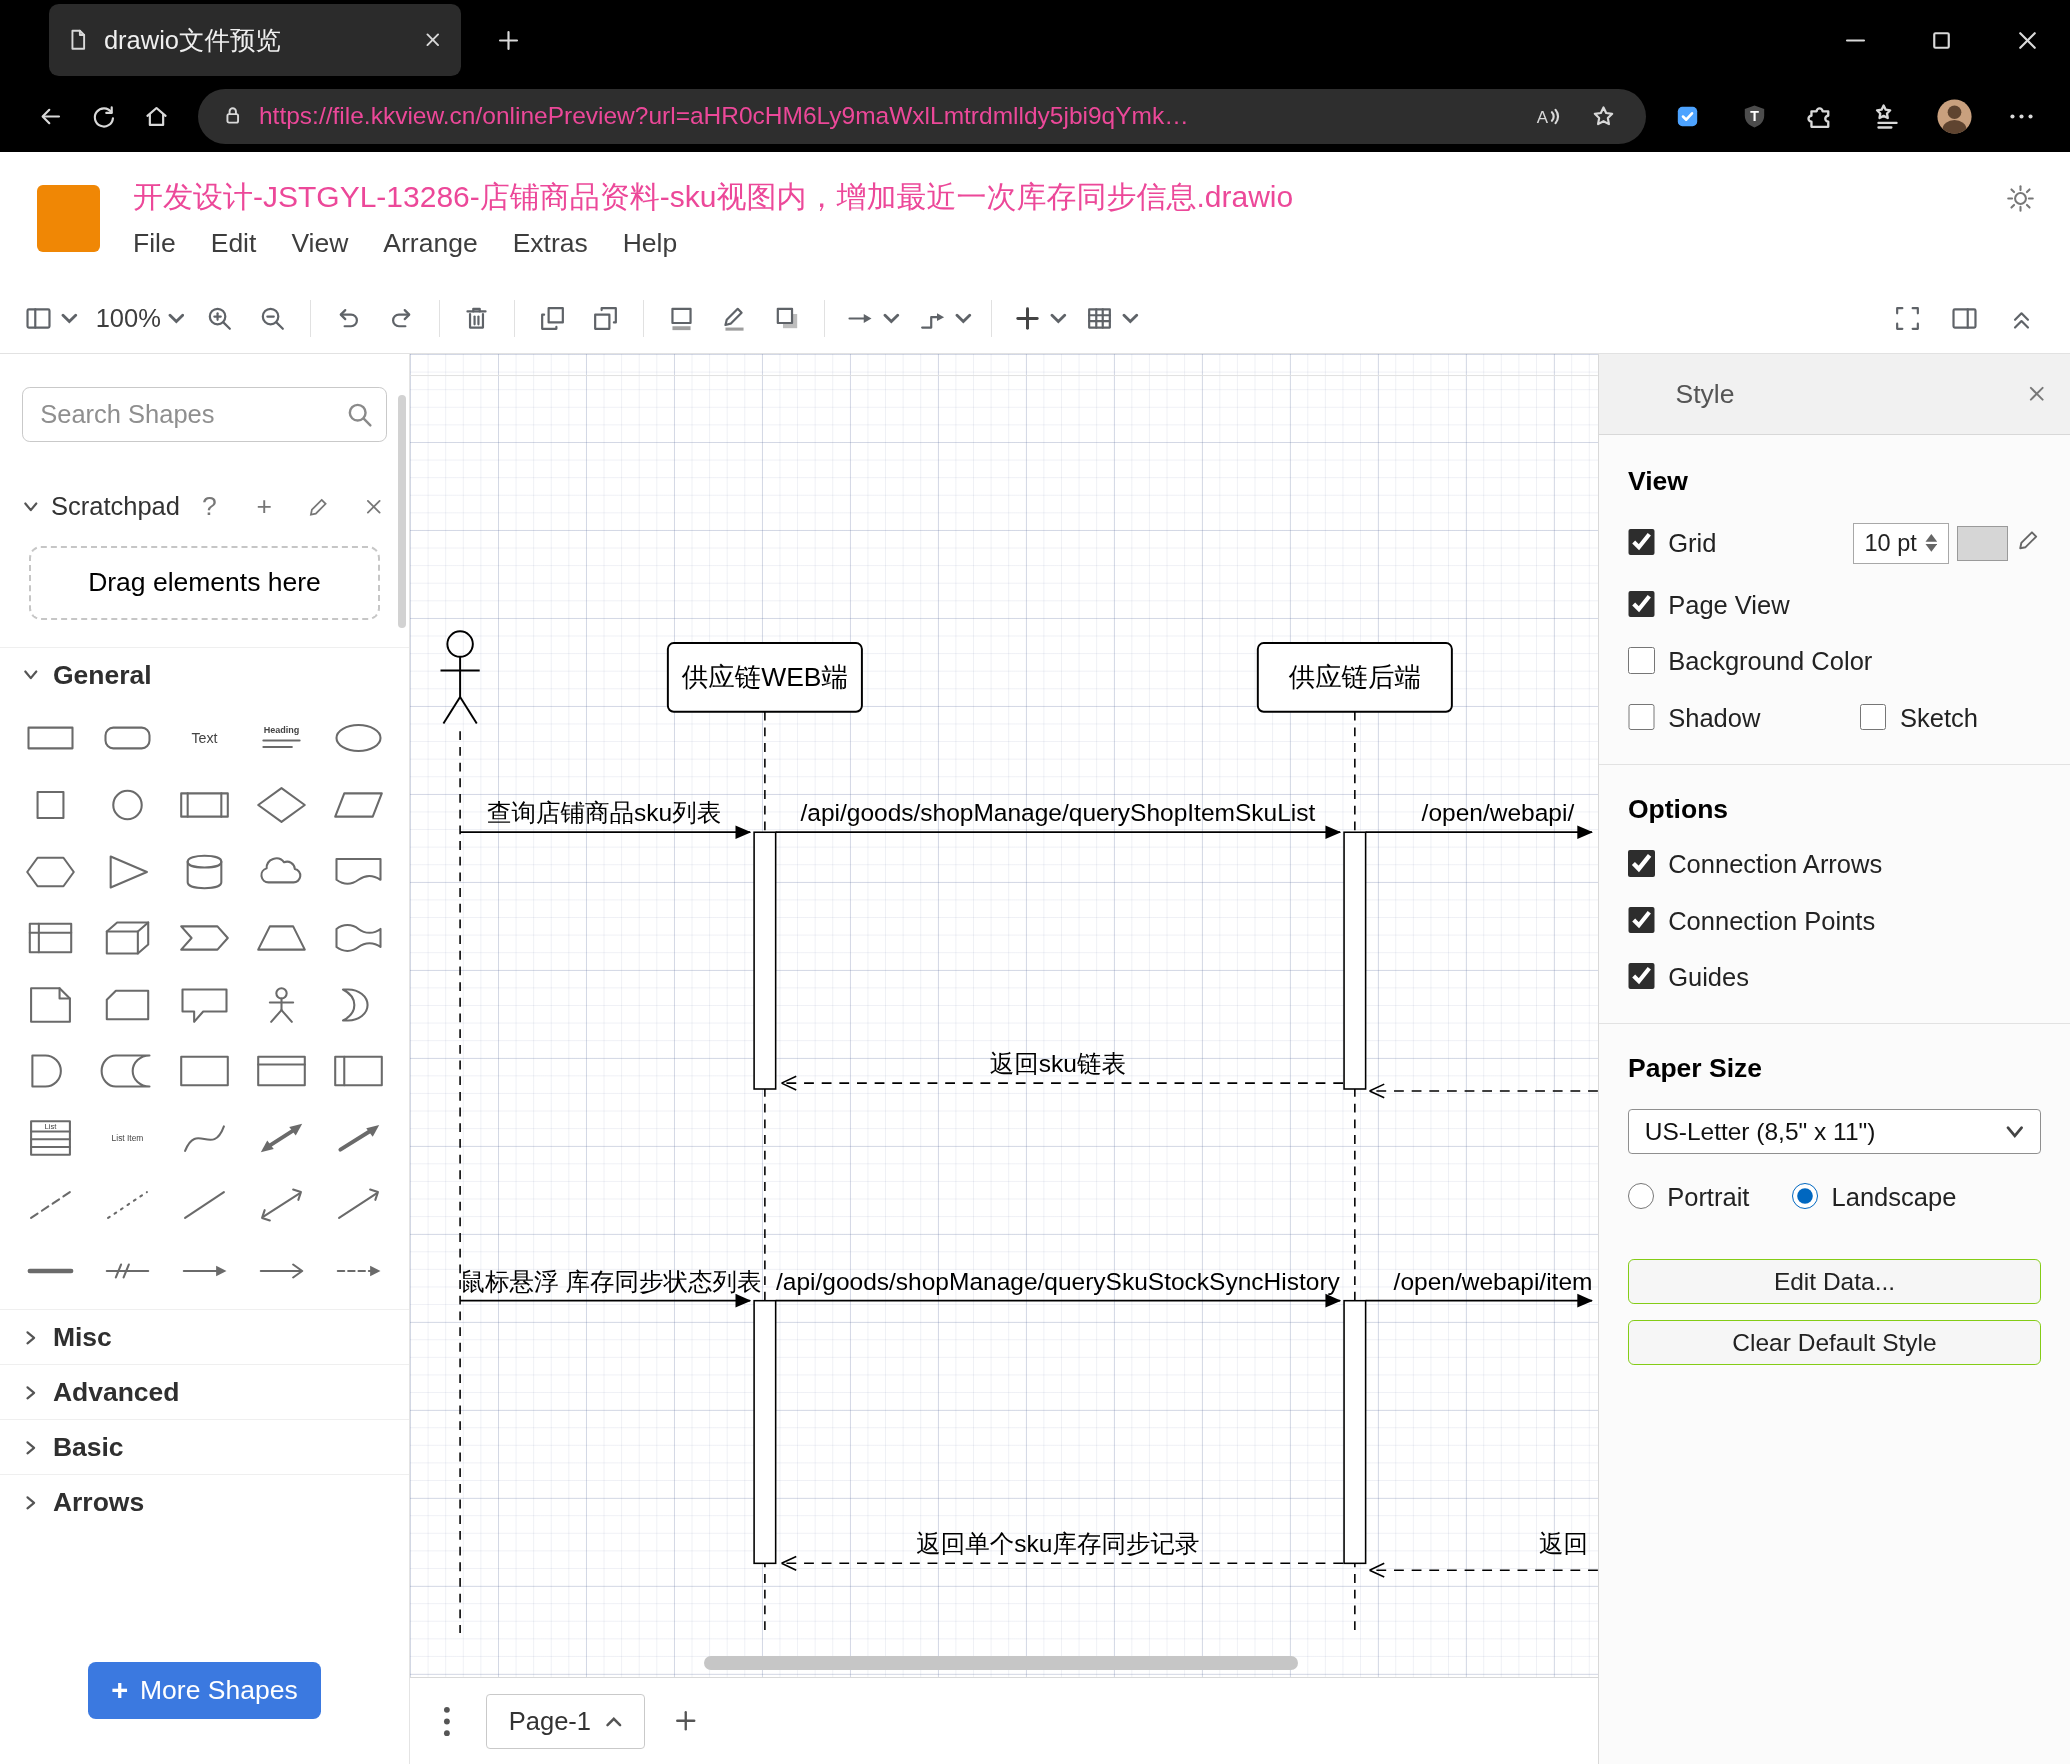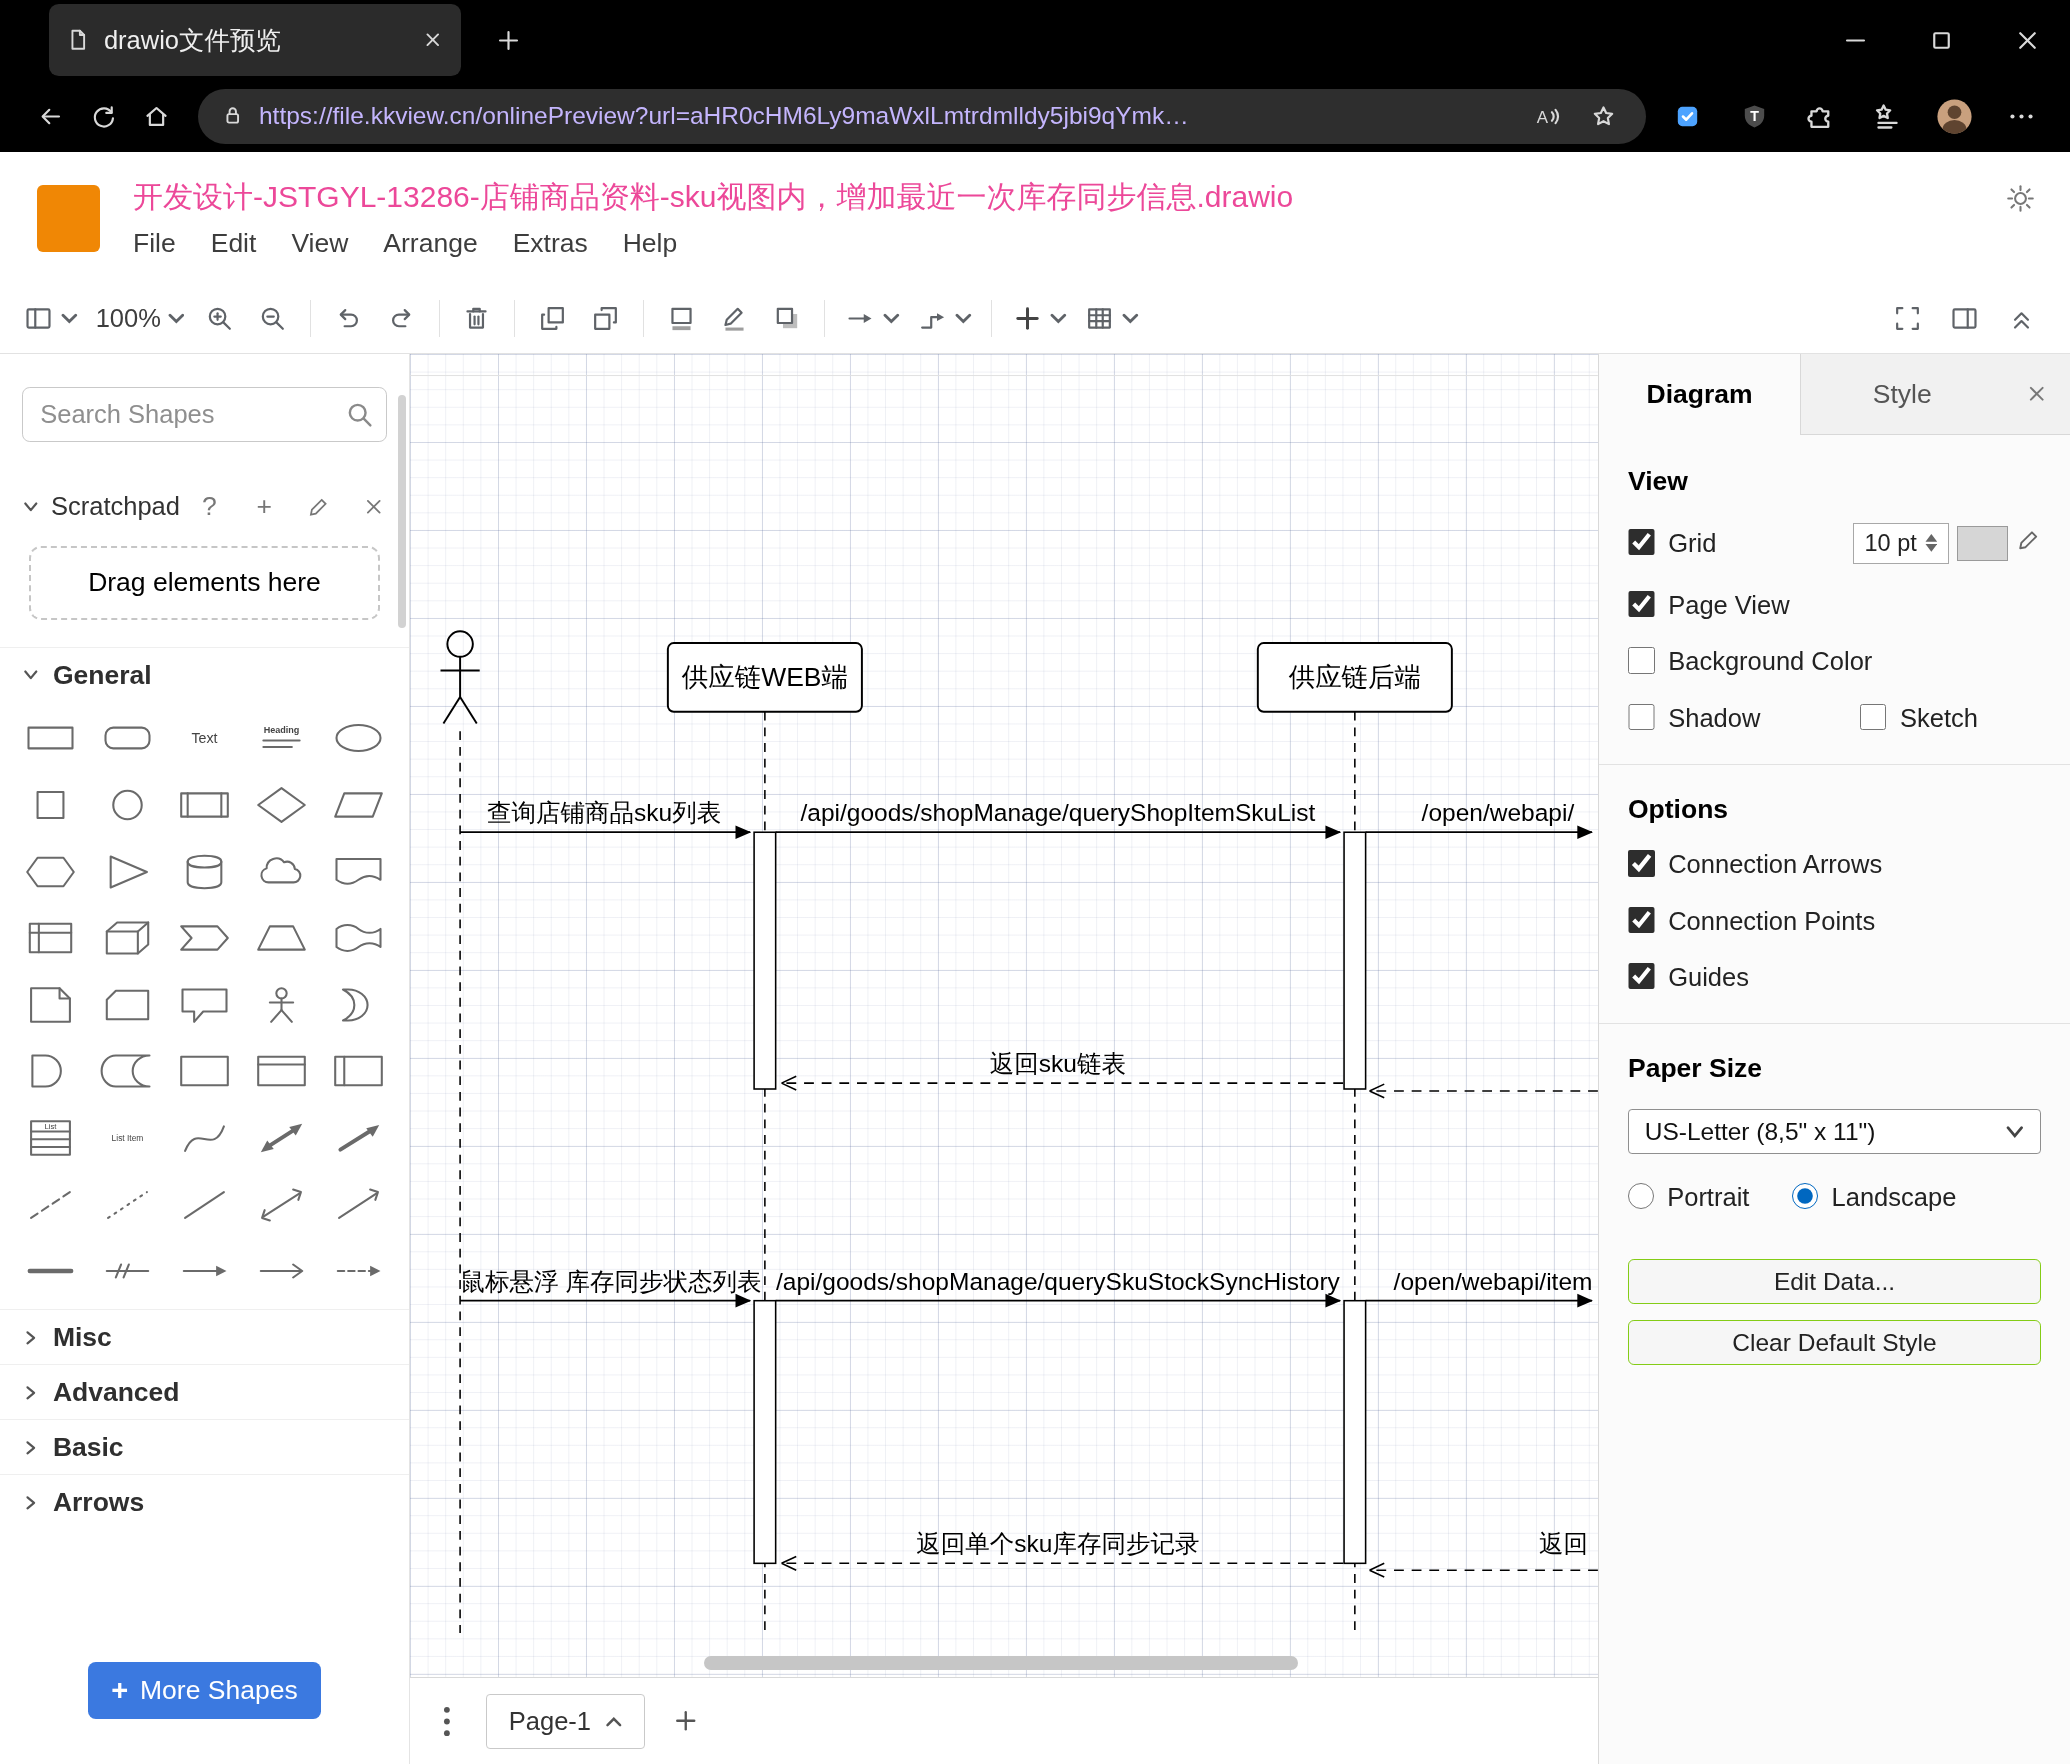--- a/index.html
+++ b/index.html
@@ -15,21 +15,21 @@
 .ticon{width:25.5px;height:25.5px;flex:none}
 .newtab{margin-left:23.5px;width:47px;height:47px;display:flex;align-items:center;justify-content:center;border-radius:7.8px}
 .win-controls{margin-left:auto;display:flex;height:80px}
 .winbtn{width:86px;display:flex;align-items:center;justify-content:center}
 svg.eic{stroke:#d9d9d9;fill:none;stroke-width:1.8;stroke-linecap:round;stroke-lin ejoin:round}
 svg.eic,svg.eic *{stroke-linejoin:round}
 .addressbar{height:72px;background:#000;display:flex;align-items:center;padding:0 23.5px;flex:none}
 .nav-ic{width:53px;height:53px;display:flex;align-items:center;justify-content:center;border-radius:7.8px;flex:none}
 .nav-ic svg,.newtab svg,.winbtn svg{width:29px;height:29px}
 .urlfield{flex:1;height:55px;background:#2e2e2e;border-radius:27.4px;display:flex;align-items:center;padding:0 21.6px;margin:0 15.7px;gap:13.7px;min-width:0}
-.url{flex:1;font-size:24.5px;color:#c4b5fd;white-space:nowrap;overflow:hidden;text-overflow:ellipsis}
+.url{flex:1;font-size:24.5px;color:#ec4899;white-space:nowrap;overflow:hidden;text-overflow:ellipsis}
 .fico{width:43px;height:43px;display:flex;align-items:center;justify-content:center;flex:none}
 .fico svg{width:29px;height:29px}
 .rt-icons{display:flex;align-items:center;gap:15.7px;flex:none}
 .eico{width:51px;height:51px;display:flex;align-items:center;justify-content:center;border-radius:7.8px}
 .eico svg{width:31px;height:31px}
 .avatar svg{width:41px;height:41px}
 
 
 .app{flex:1;display:flex;flex-direction:column;background:#fff;min-height:0}
 .app-header{height:132px;flex:none;position:relative;display:flex;align-items:center;gap:33px;padding-left:37px}
@@ -854,21 +854,20 @@
             <svg viewBox="0 0 24 24">
                 <line x1="12" y1="4" x2="12" y2="20"></line>
                 <line x1="4" y1="12" x2="20" y2="12"></line>
               </svg>
           </div>
         </div>
       </div>
 
       <section class="panel">
         <div class="panel-tabs">
-          <div class="ptab active">Diagram</div>
           <div class="ptab">Style</div>
           <div class="ptab-close">
             <svg viewBox="0 0 24 24">
                 <line x1="6" y1="6" x2="18" y2="18"></line>
                 <line x1="18" y1="6" x2="6" y2="18"></line>
               </svg>
           </div>
         </div>
         <div class="panel-body">
           <div class="phead">View</div>

